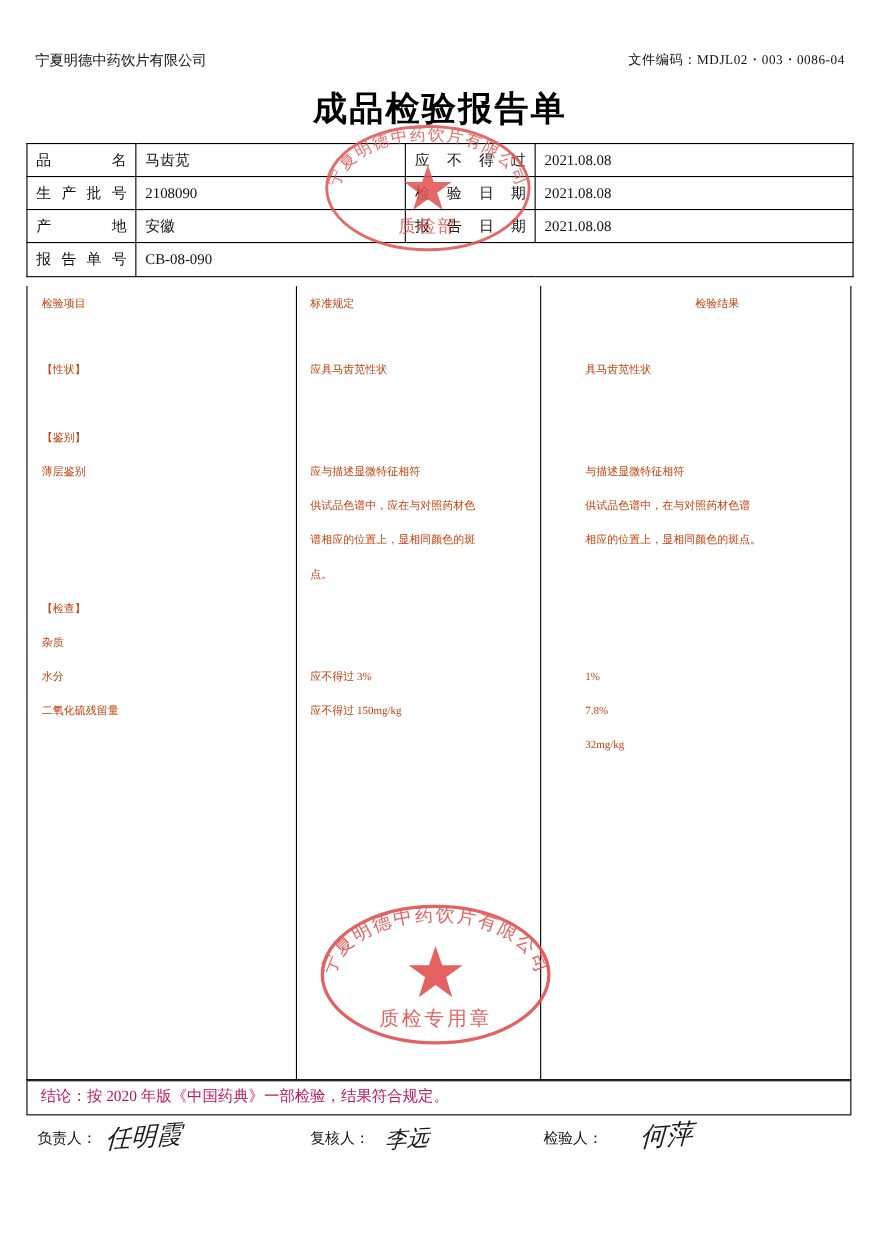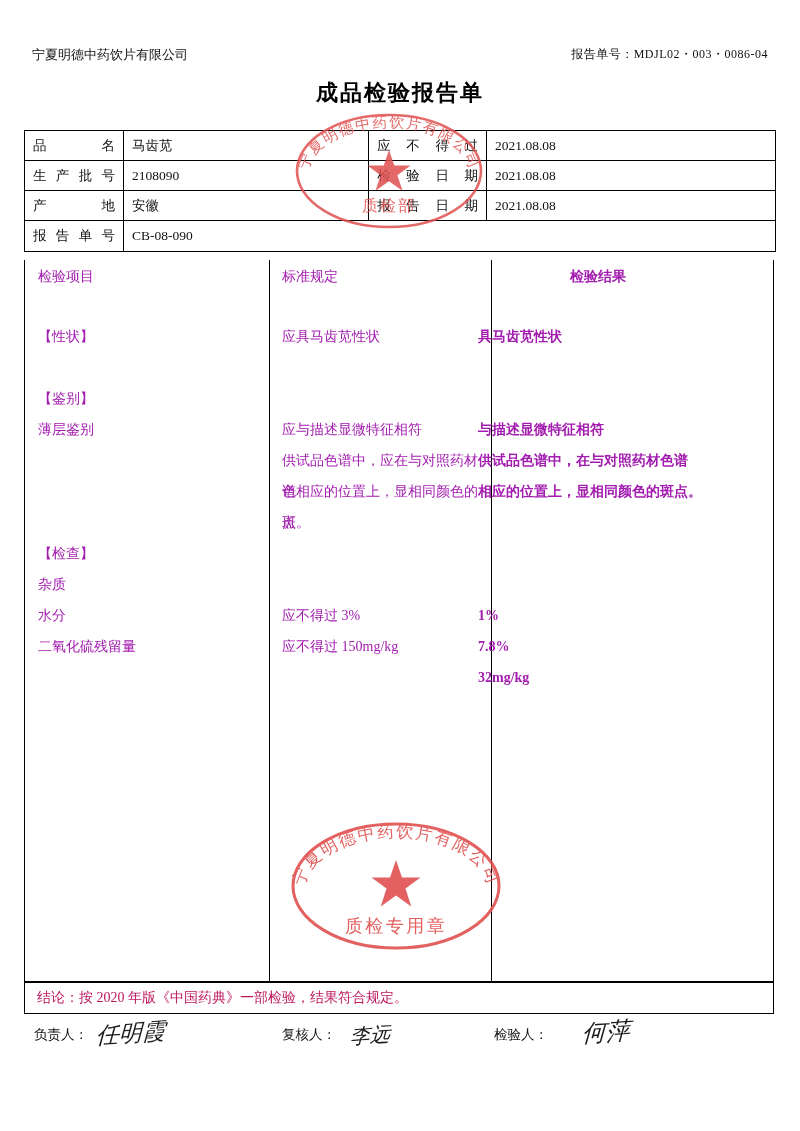--- a/index.html
+++ b/index.html
@@ -47,21 +47,21 @@
     top: 0;
     font-size: 12px;
     letter-spacing: 0.5px;
   }
   .title {
     position: absolute;
     top: 78px;
     left: 0;
     width: 752px;
     text-align: center;
-    font-size: 22px;
+    font-size: 31px;
     font-weight: bold;
     letter-spacing: 2px;
     color: #000;
   }
   table.main {
     position: absolute;
     top: 130px;
     left: 0;
     width: 752px;
     border-collapse: collapse;
@@ -99,27 +99,27 @@
     bottom: 0;
     width: 0;
     border-left: 1px solid #000;
   }
   .sep1 { left: 245px; }
   .sep2 { left: 467px; }
 
   .col {
     position: absolute;
     top: 0;
-    font-size: 14px;
-    color: #a21caf;
+    font-size: 10px;
+    color: #c2410c;
     line-height: 31px;
   }
   .col.c1 { left: 14px; width: 220px; }
   .col.c2 { left: 258px; width: 200px; }
-  .col.c3 { left: 454px; width: 250px; font-weight: bold; }
+  .col.c3 { left: 508px; width: 250px; }
   .col .hdr-cell {
     height: 34px;
     line-height: 34px;
   }
   .col.c1 .hdr-cell { text-align: left; }
   .col.c2 .hdr-cell { text-align: left; width: 200px; }
   .col.c3 .hdr-cell { text-align: center; width: 240px; }
   .line { height: 31px; }
   .line.blank { height: 31px; }
   .line.gap2 { height: 27px; }
@@ -192,21 +192,21 @@
   }
 </style>
 </head>
 <body>
 
 <div class="page">
   <div class="doc">
 
     <div class="hdr">
       <div class="company">宁夏明德中药饮片有限公司</div>
-      <div class="docno"><span>报告单号：</span><span>MDJL02・003・0086-04</span></div>
+      <div class="docno"><span>文件编码：</span><span>MDJL02・003・0086-04</span></div>
     </div>
 
     <div class="title">成品检验报告单</div>
 
     <table class="main">
       <tbody>
           <tr class="row-h">
         <td class="lbl">品  名</td>
         <td class="val-a">马齿苋</td>
         <td class="lbl-b">应不得过</td>

